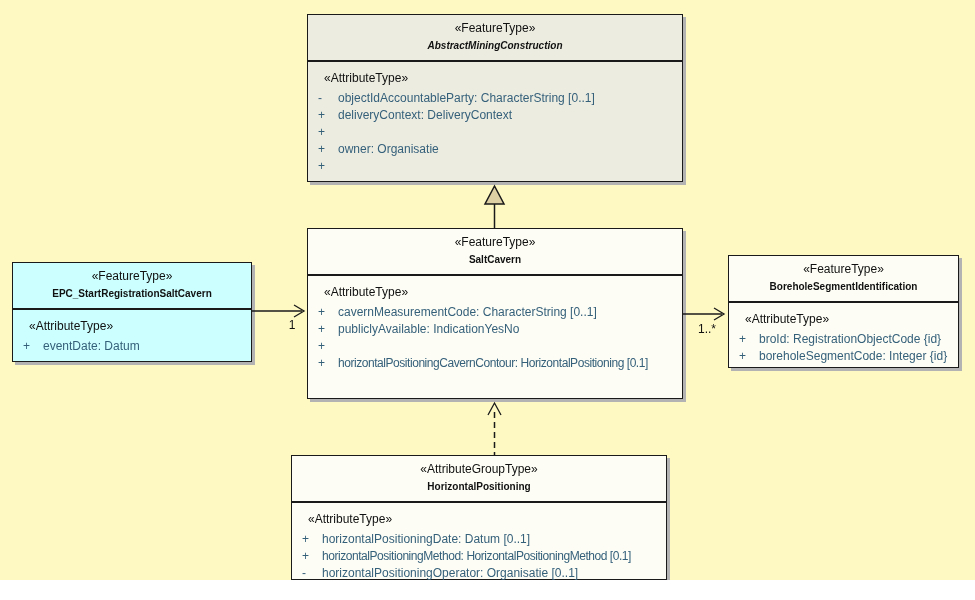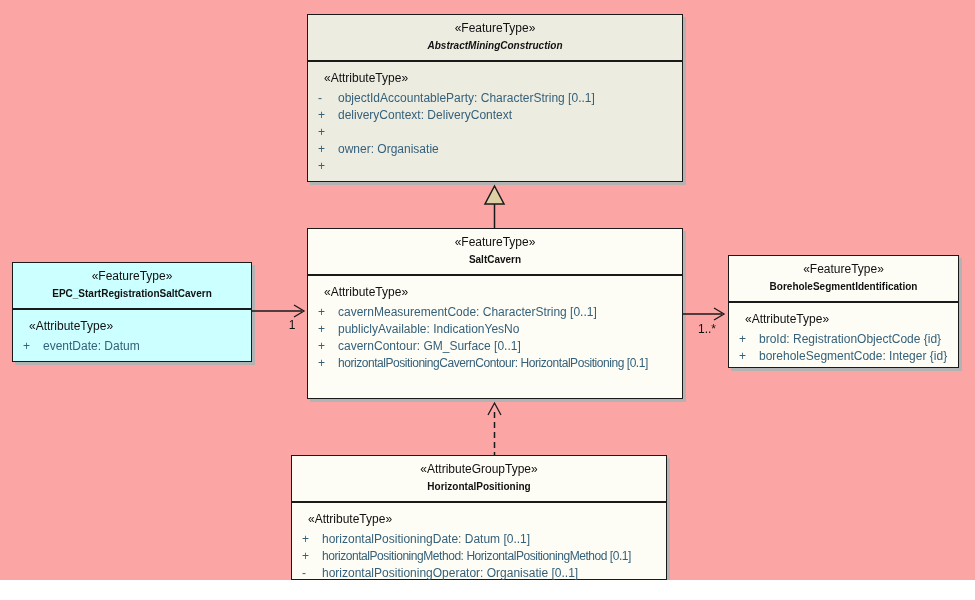--- a/index.html
+++ b/index.html
@@ -2,21 +2,21 @@
 <html><head>
 <meta charset="utf-8">
 <style>
   * { box-sizing: border-box; }
   html, body { margin: 0; padding: 0; background: #ffffff; }
   body { font-family: "Liberation Sans", sans-serif; }
   .canvas {
     position: relative;
     width: 975px;
     height: 580px;
-    background: #fca5a5;
+    background: #fef9c3;
     overflow: hidden;
     padding-left: 16px;
   }
   .uml-box {
     position: absolute;
     border: 1.5px solid #1a1a1a;
     background: #fdfdf5;
     box-shadow: 3px 3px 0 #b3b3b3;
   }
   .uml-box.beige { background: #ecece1; }
@@ -120,21 +120,20 @@
       <div class="attr-row">
         <span class="vis">+</span>
         <span class="attr-text">cavernMeasurementCode: CharacterString [0..1]</span>
       </div>
       <div class="attr-row">
         <span class="vis">+</span>
         <span class="attr-text">publiclyAvailable: IndicationYesNo</span>
       </div>
       <div class="attr-row">
         <span class="vis">+</span>
-        <span class="attr-text">cavernContour: GM_Surface [0..1]</span>
       </div>
       <div class="attr-row condensed">
         <span class="vis">+</span>
         <span class="attr-text">horizontalPositioningCavernContour: HorizontalPositioning [0.1]</span>
       </div>
     </div>
   </div>
 
   <div class="uml-box cyan" style="left:12px; top:262px; width:240px; height:100px;">
     <div class="box-header">

